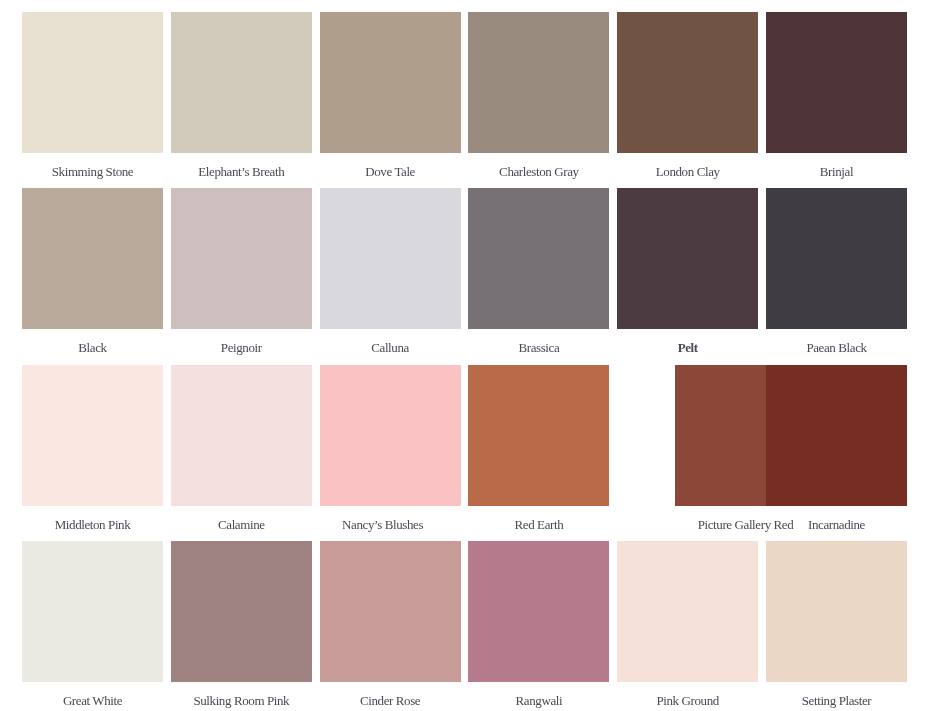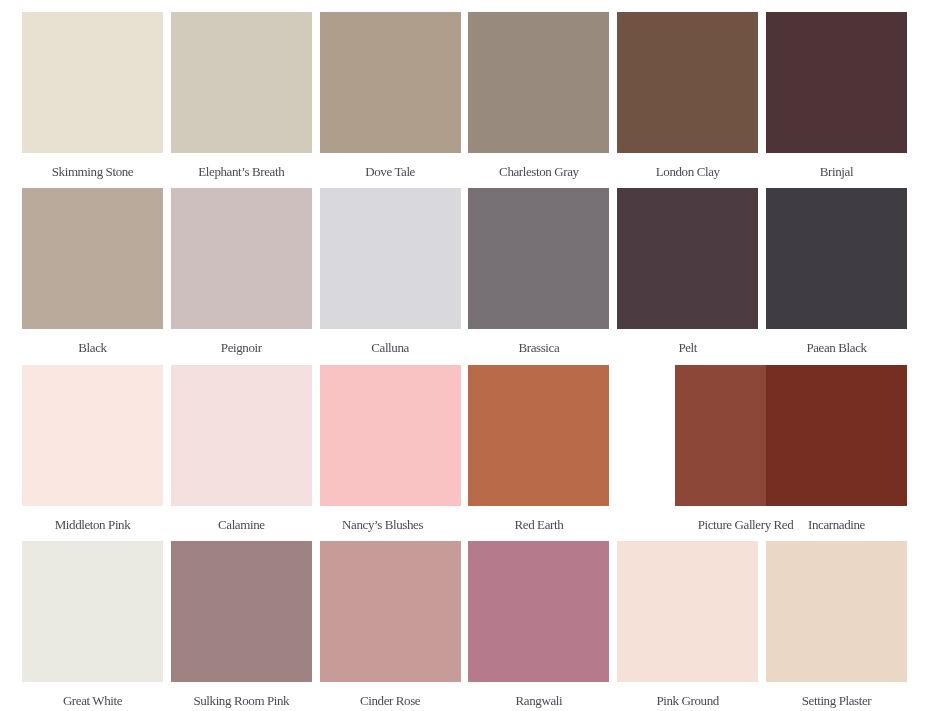--- a/index.html
+++ b/index.html
@@ -79,21 +79,21 @@
         <span class="swatch-label">Peignoir</span>
       </div>
       <div class="swatch-cell" style="left: 319.6px; top: 188.34px; width: 141px;">
         <div class="swatch-chip" style="width: 141px; height: 141px; background: rgb(216, 216, 221);"></div>
         <span class="swatch-label">Calluna</span>
       </div>
       <div class="swatch-cell" style="left: 468.4px; top: 188.34px; width: 141px;">
         <div class="swatch-chip" style="width: 141px; height: 141px; background: rgb(119, 113, 117);"></div>
         <span class="swatch-label">Brassica</span>
       </div>
-      <div class="swatch-cell" style="left: 617.2px; top: 188.34px; width: 141px;">
+      <div class="swatch-cell" style="left: 617.2px; top: 188.34px; width: 141px; font-weight: bold;">
         <div class="swatch-chip" style="width: 141px; height: 141px; background: rgb(77, 59, 66);"></div>
         <span class="swatch-label">Pelt</span>
       </div>
       <div class="swatch-cell" style="left: 766px; top: 188.34px; width: 141px;">
         <div class="swatch-chip" style="width: 141px; height: 141px; background: rgb(64, 60, 68);"></div>
         <span class="swatch-label">Paean Black</span>
       </div>
     </div>
     <div class="swatch-row">
       <div class="swatch-cell" style="left: 22px; top: 364.68px; width: 141px;">

